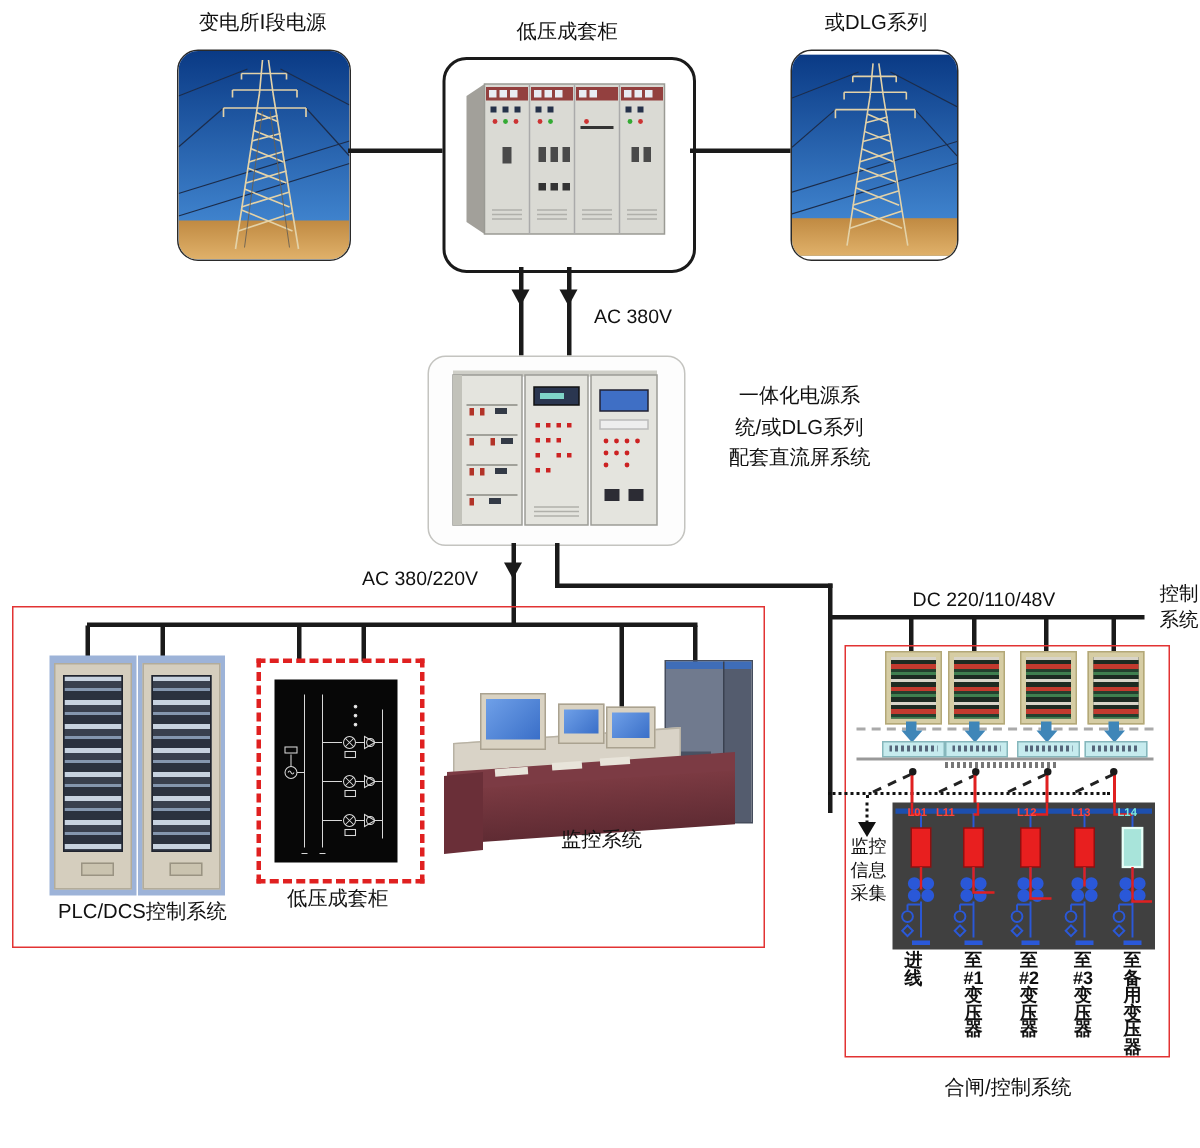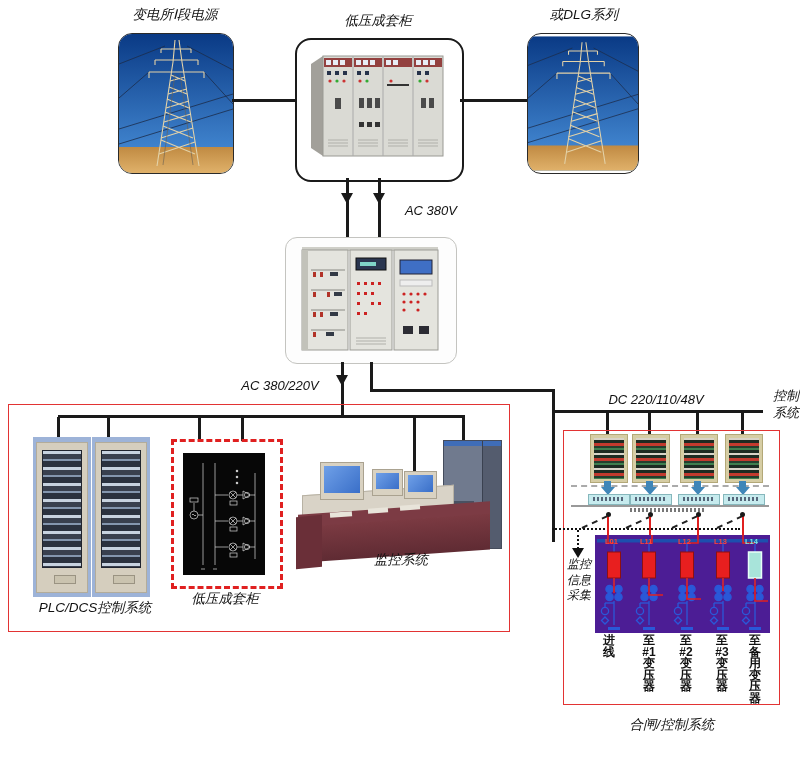--- a/index.html
+++ b/index.html
@@ -1,20 +1,20 @@
 <!DOCTYPE html>
 <html><head>
 <meta charset="utf-8">
 <style>
   html,body{margin:0;padding:0;background:#fff;}
   .stage{position:relative;width:800px;height:765px;background:#fff;overflow:hidden;
          font-family:"Liberation Sans",sans-serif;color:#1a1a1a;}
   .abs{position:absolute;}
   .ln{position:absolute;background:#1a1a1a;}
-  .lbl{position:absolute;font-size:13.5px;font-weight:500;color:#111;text-align:center;line-height:17px;font-style:italic;}
+  .lbl{position:absolute;font-size:13.5px;font-weight:500;color:#111;text-align:center;line-height:17px;}
   .tri-down{position:absolute;width:0;height:0;border-left:6px solid transparent;
             border-right:6px solid transparent;border-top:11px solid #1a1a1a;}
   .redbox{position:absolute;border:1px solid #e23333;}
   .photo{position:absolute;border-radius:14px;overflow:hidden;border:1px solid #2a2a2a;}
   
   .plc-cab{position:absolute;width:58px;height:160px;background:#9db3d8;}
   .plc-frame{position:absolute;left:3px;top:5px;right:3px;bottom:4px;background:#d5cebe;border:1px solid #b3ac9a;}
   .plc-win{position:absolute;left:5px;top:7px;right:5px;bottom:24px;border:1px solid #20242e;background:#333b49;
     background-image:repeating-linear-gradient(180deg,#c7d2df 0 3px,#39404e 3px 8px,#8496ae 8px 10px,#2b323f 10px 16px);}
   .plc-foot{position:absolute;left:17px;bottom:8px;width:20px;height:7px;background:#cac3af;border:1px solid #9a9382;}
@@ -166,21 +166,21 @@
     </svg>
   </div>
 
   <div class="ln" style="left:232px;top:99px;width:63px;height:3px;"></div>
   <div class="ln" style="left:460px;top:99px;width:67px;height:3px;"></div>
 
   <div class="ln" style="left:346px;top:178px;width:3px;height:59px;"></div>
   <div class="ln" style="left:378px;top:178px;width:3px;height:59px;"></div>
   <div class="tri-down" style="left:341px;top:193px;"></div>
   <div class="tri-down" style="left:373px;top:193px;"></div>
-  <div class="lbl" style="left:387px;top:202px;width:70px;text-align:right;font-size:13px;">AC 380V</div>
+  <div class="lbl" style="left:387px;top:202px;width:70px;text-align:center;font-size:13px;">AC 380V</div>
 
   <div class="abs" style="left:285px;top:237px;width:170px;height:125px;border:1px solid #c4c4c0;border-radius:12px;background:#fdfdfd;">
     <svg width="168" height="123" viewBox="0 0 168 123">
       <rect x="16" y="9" width="136" height="4" fill="#cfcfc8"></rect>
       <rect x="16" y="12" width="46" height="100" fill="#e4e4de" stroke="#9c9c96"></rect>
       <rect x="64" y="12" width="42" height="100" fill="#e4e4de" stroke="#9c9c96"></rect>
       <rect x="108" y="12" width="44" height="100" fill="#e4e4de" stroke="#9c9c96"></rect>
       <rect x="16" y="12" width="6" height="100" fill="#c2c2ba"></rect>
       <g stroke="#8a8a84" stroke-width="1">
           <path d="M25,32 h34 M25,52 h34 M25,72 h34 M25,92 h34"></path>
@@ -231,20 +231,25 @@
         </g>
       <g fill="#2c2c34">
           <rect x="117" y="88" width="10" height="8"></rect>
           <rect x="133" y="88" width="10" height="8"></rect>
         </g>
       <g stroke="#b0b0aa">
           <path d="M70,100 h30 M70,103 h30 M70,106 h30"></path>
         </g>
     </svg>
   </div>
+  <div class="lbl" style="left:462px;top:254px;width:142px;line-height:20.5px;">
+      <div>一体化电源系</div>
+      <div>统/或DLG系列</div>
+      <div>配套直流屏系统</div>
+    </div>
 
   <div class="ln" style="left:341px;top:362px;width:3px;height:55px;"></div>
   <div class="tri-down" style="left:336px;top:375px;"></div>
   <div class="lbl" style="left:230px;top:377px;width:100px;font-size:13px;">AC 380/220V</div>
 
   <div class="ln" style="left:370px;top:362px;width:3px;height:30px;"></div>
   <div class="ln" style="left:370px;top:389px;width:185px;height:3px;"></div>
   <div class="ln" style="left:552px;top:389px;width:3px;height:153px;"></div>
 
   <div class="ln" style="left:58px;top:415px;width:407px;height:3px;"></div>
@@ -400,21 +405,21 @@
   <div class="rdot" style="left:740px;top:512px;"></div>
 
   <div class="abs" style="left:577px;top:530px;height:19px;border-left:2px dotted #111;"></div>
   <div class="abs" style="left:572px;top:548px;width:0;height:0;border-left:6px solid transparent;border-right:6px solid transparent;border-top:10px solid #111;"></div>
   <div class="lbl" style="left:562px;top:557px;width:34px;font-size:12px;line-height:15.5px;">
       <div>监控</div>
       <div>信息</div>
       <div>采集</div>
     </div>
 
-  <div class="abs" style="left:595px;top:535px;width:175px;height:98px;background:#4c1d95;">
+  <div class="abs" style="left:595px;top:535px;width:175px;height:98px;background:#404040;">
     <svg width="175" height="98" viewBox="0 0 175 98" style="position:absolute;left:0;top:0;">
       <rect x="2" y="4" width="171" height="3.5" fill="#1d4fae"></rect>
       <g stroke="#2a58d8" stroke-width="1.3" fill="#2a58d8">
 
         <g>
             <line x1="19" y1="7" x2="19" y2="17"></line>
             <line x1="19" y1="43" x2="19" y2="50"></line>
           <circle cx="14.5" cy="54" r="3.6"></circle>
             <circle cx="23.5" cy="54" r="3.6"></circle>
             <circle cx="14.5" cy="62" r="3.6"></circle>
@@ -491,21 +496,21 @@
         <rect x="121.5" y="17" width="13" height="26" fill="#e81f1f"></rect>
       </g>
       <rect x="153.5" y="17" width="13" height="26" fill="#a8e4da" stroke="#e8fff8" stroke-width="1.5"></rect>
 
       <g stroke="#e02020" stroke-width="1.6" fill="none">
         <path d="M13,0 V8 H19 M57,0 V8 H54 M103,0 V8 H92 M148,0 V8 H160"></path>
         <path d="M19,43 V58 M54,43 V60 H68 M92,43 V64 H106 M128,43 V56 M160,43 V66 H173"></path>
       </g>
     </svg>
     <span class="fl" style="left:10px;">L01</span>
-    <span class="fl" style="left:45px;">L11</span>
+    <span class="fl" style="left:29px;">L11</span>
     <span class="fl" style="left:83px;">L12</span>
     <span class="fl" style="left:119px;">L13</span>
     <span class="fl cy" style="left:150px;">L14</span>
   </div>
 
   <div class="bcol" style="left:594px;">
       <div>进</div>
       <div>线</div>
     </div>
   <div class="bcol" style="left:634px;">

